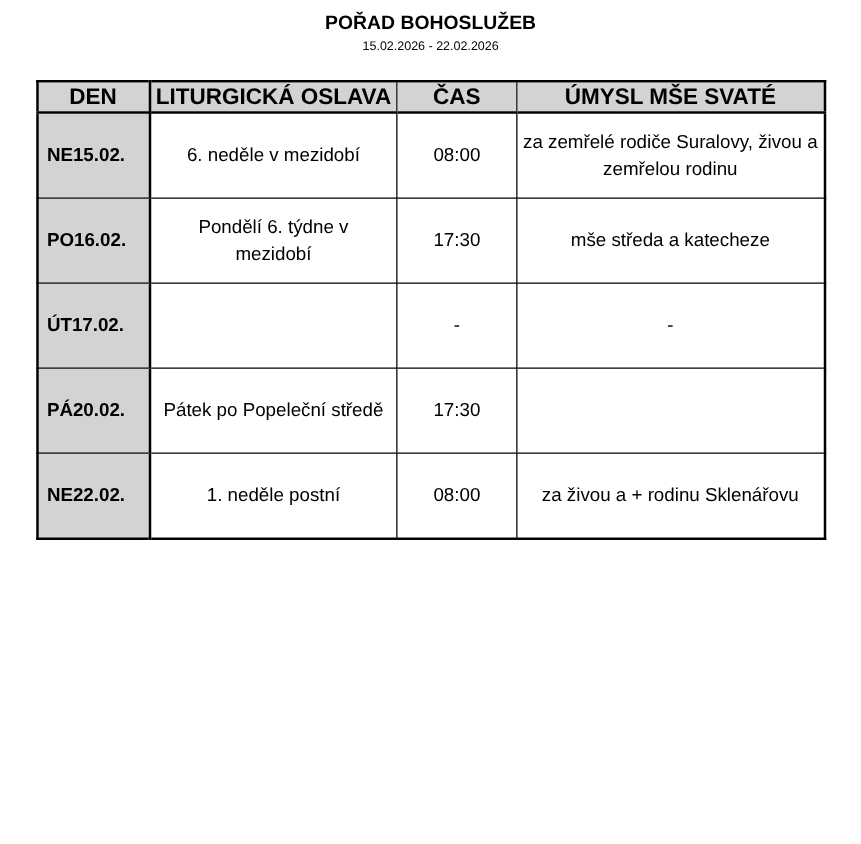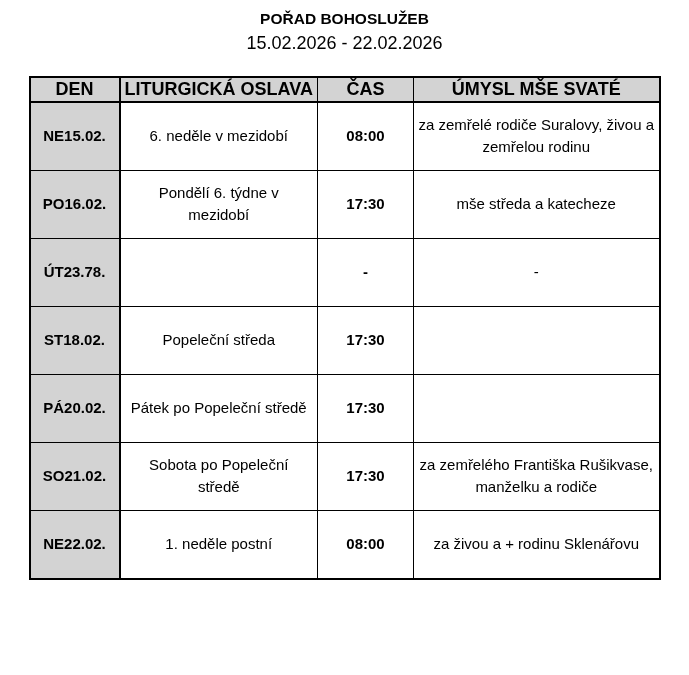--- a/index.html
+++ b/index.html
@@ -19,21 +19,21 @@
   }
   .titles {
     text-align: center;
     line-height: 1.42;
   }
   .title, .subtitle {
     font-size: 15.5px;
     font-weight: bold;
   }
   .daterange {
-    font-size: 18px;
+    font-size: 10px;
     font-weight: normal;
     margin-top: 1px;
   }
   table.schedule {
     width: 630px;
     margin: 19px auto 0 auto;
     border-collapse: collapse;
     table-layout: fixed;
     border: 2px solid var(--border-color, #000000);
   }
@@ -58,26 +58,26 @@
   }
   .col-day {
     border-right: 2px solid var(--border-color, #000000) !important;
   }
   td.col-day {
     background: var(--shade, #d3d3d3);
     font-weight: bold;
   }
   .day-wrap {
     display: flex;
-    justify-content: center;
+    justify-content: flex-start;
     padding: 0 6px 0 6px;
   }
   td.cell-celebration { padding: 0 6px; }
   td.cell-intention   { padding: 0 1px; }
-  td.cell-time        { padding: 0; font-weight: bold; }
+  td.cell-time        { padding: 0; }
 </style>
 </head>
 <body>
 
 <div class="page">
   <div class="titles">
     <div class="title">POŘAD BOHOSLUŽEB</div>
     <div class="daterange">15.02.2026 - 22.02.2026</div>
   </div>
 
@@ -116,59 +116,37 @@
             </div>
           </td>
           <td class="cell-celebration">Pondělí 6. týdne v mezidobí</td>
           <td class="cell-time">17:30</td>
           <td class="cell-intention">mše středa a katecheze</td>
         </tr>
         <tr>
           <td class="col-day">
             <div class="day-wrap">
               <span>ÚT</span>
-              <span>23.78.</span>
+              <span>17.02.</span>
             </div>
           </td>
           <td class="cell-celebration"></td>
           <td class="cell-time">-</td>
           <td class="cell-intention">-</td>
-        </tr>
-        <tr>
-          <td class="col-day">
-            <div class="day-wrap">
-              <span>ST</span>
-              <span>18.02.</span>
-            </div>
-          </td>
-          <td class="cell-celebration">Popeleční středa</td>
-          <td class="cell-time">17:30</td>
-          <td class="cell-intention"></td>
         </tr>
         <tr>
           <td class="col-day">
             <div class="day-wrap">
               <span>PÁ</span>
               <span>20.02.</span>
             </div>
           </td>
           <td class="cell-celebration">Pátek po Popeleční středě</td>
           <td class="cell-time">17:30</td>
           <td class="cell-intention"></td>
-        </tr>
-        <tr>
-          <td class="col-day">
-            <div class="day-wrap">
-              <span>SO</span>
-              <span>21.02.</span>
-            </div>
-          </td>
-          <td class="cell-celebration">Sobota po Popeleční středě</td>
-          <td class="cell-time">17:30</td>
-          <td class="cell-intention">za zemřelého Františka Rušikvase, manželku a rodiče</td>
         </tr>
         <tr>
           <td class="col-day">
             <div class="day-wrap">
               <span>NE</span>
               <span>22.02.</span>
             </div>
           </td>
           <td class="cell-celebration">1. neděle postní</td>
           <td class="cell-time">08:00</td>

